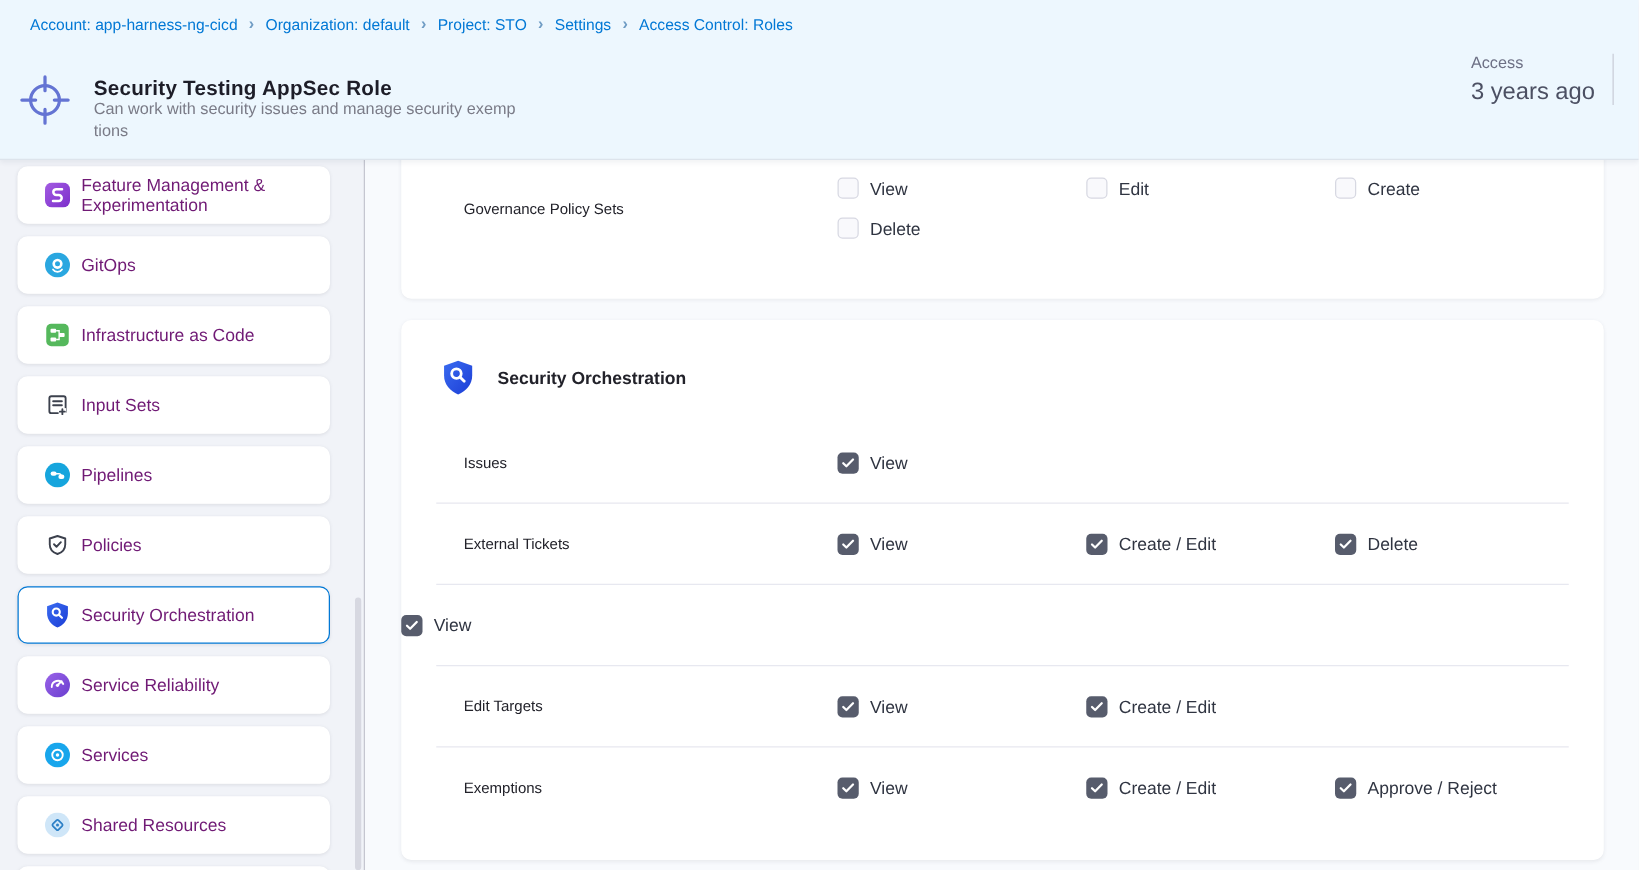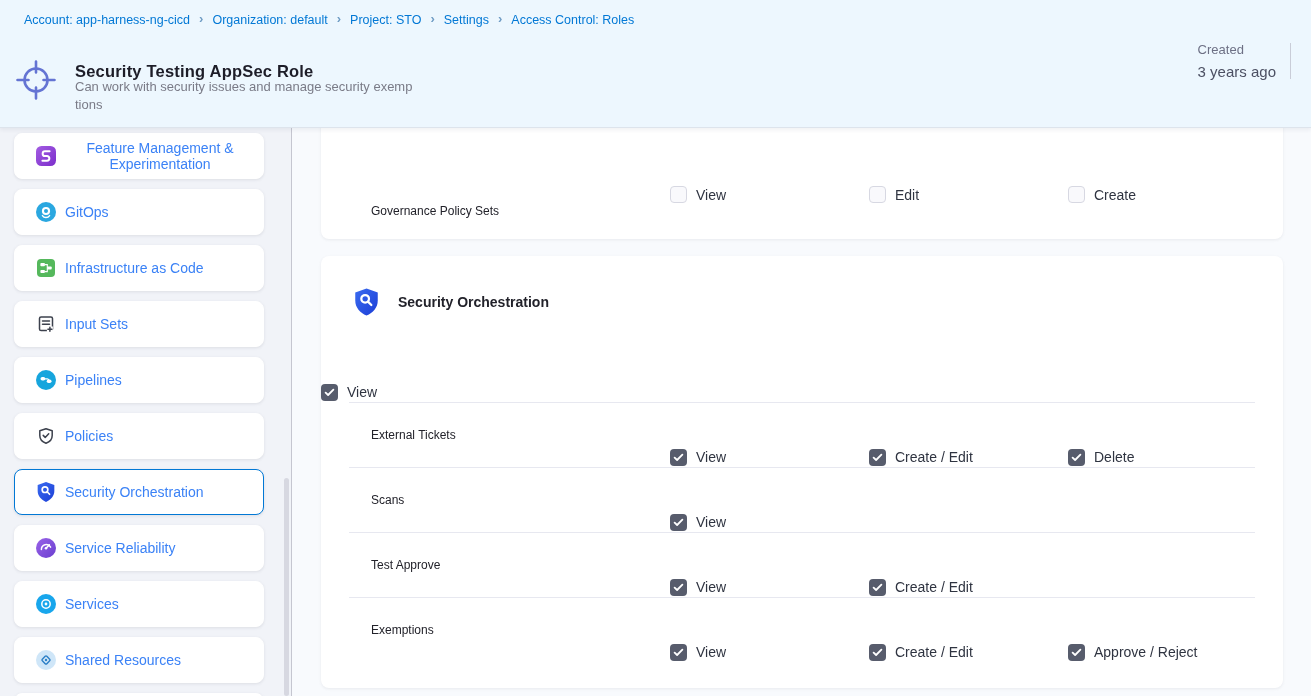--- a/index.html
+++ b/index.html
@@ -30,36 +30,36 @@
   }
   .role-desc {
     position:absolute; left:75px; top:78px;
     font-size:13px; color:#7a7b87; line-height:17.5px;
   }
 
   .meta { position:absolute; right:20px; top:42px; display:flex; align-items:stretch; }
   .meta-col { padding:0 14px; }
   .meta-divider { width:1px; background:#c9cdd8; margin:1px 0; }
   .meta-label { font-size:13px; color:#6d7085; margin-bottom:6px; }
-  .meta-value { font-size:15px; color:#4c5063; }
+  .meta-value { font-size:19px; color:#4c5063; }
 
   
   .content { position:absolute; left:0; top:128px; width:1311px; height:568px; display:flex; }
 
   
   .sidebar { width:292px; flex:none; background:#f1f3f8; border-right:1px solid #c5c6d0; position:relative; }
   .side-list { position:absolute; left:14px; top:5px; width:250px; display:flex; flex-direction:column; gap:10px; }
   .side-card {
     background:#fff; border:1px solid #ffffff; border-radius:8px; height:46px; flex:none;
     box-shadow:0 1px 3px rgba(96,97,112,.14);
     display:flex; align-items:center; gap:9px; padding:0 8px 0 21px; cursor:pointer;
   }
   .side-card.selected { border:1px solid #0278d5; }
   .side-icon { width:20px; height:20px; flex:none; display:flex; align-items:center; justify-content:center; }
-  .side-label { font-size:14px; color:#3b82f6; line-height:16.5px;text-align:center; }
+  .side-label { font-size:14px; color:#701a75; line-height:16.5px; }
   .side-scrollbar {
     position:absolute; right:2px; top:350px; width:5px; height:218px;
     background:#d7d8e1; border-radius:3px;
   }
 
   
   .main { flex:1; position:relative; background:#f8fafd; overflow:hidden; }
   .card {
     position:absolute; left:29px; width:962px; background:#fff; border-radius:8px;
     box-shadow:0 1px 3px rgba(96,97,112,.10);
@@ -69,21 +69,21 @@
 
   .card-head { height:82px; display:flex; align-items:center; gap:18px; padding:10px 0 0 32px; }
   .card-head-icon { width:27px; height:30px; display:flex; }
   .card-head-title { font-size:14px; font-weight:bold; color:#22222a; }
 
   .p-row { display:flex; align-items:center; height:64px; }
   .card-governance .p-row { height:auto; }
   .p-div { height:1px; background:#e7e8f0; margin:0 28px; }
   .p-label { width:349px; flex:none; padding-left:50px; font-size:12px; color:#22222a; }
   .p-grid { display:grid; grid-template-columns:199px 199px 199px; row-gap:15px; }
-  .perm { display:flex; align-items:center; gap:9px; height:17px;margin-top:44px; }
+  .perm { display:flex; align-items:center; gap:9px; height:17px; }
   .checkbox { width:17px; height:17px; border-radius:4px; flex:none; display:flex; align-items:center; justify-content:center; }
   .checkbox.unchecked { background:#f9f9fc; border:1px solid #d7d8e2; }
   .checkbox.checked { background:#575c6c; }
   .perm-label { font-size:14px; color:#2f3441; }
 </style>
 </head>
 <body>
 
 <header class="topbar">
   <nav class="breadcrumb">
@@ -103,21 +103,21 @@
         <path d="M23 4.5v11M23 30.5v11M4.5 23h11M30.5 23h11" stroke="#6474d3" stroke-width="2.6" stroke-linecap="round"></path>
       </svg></span>
   <div class="role-title">Security Testing AppSec Role</div>
   <div class="role-desc">
     <div>Can work with security issues and manage security exemp</div>
     <div>tions</div>
   </div>
 
   <div class="meta">
     <div class="meta-col">
-      <div class="meta-label">Created</div>
+      <div class="meta-label">Access</div>
       <div class="meta-value">3 years ago</div>
     </div>
     <div class="meta-divider"></div>
   </div>
 </header>
 
 <div class="content">
 
   <aside class="sidebar">
     <div class="side-list">
@@ -288,20 +288,21 @@
               </defs>
               <path d="M12 1l10 3.6v7c0 6.2-4.2 11-10 13.4C6.2 22.6 2 17.8 2 11.6v-7z" fill="url(#gsh2)"></path>
               <circle cx="10.8" cy="10.2" r="3.4" stroke="#fff" stroke-width="2" fill="none"></circle>
               <path d="M13.3 12.7l3 3" stroke="#fff" stroke-width="2" stroke-linecap="round"></path>
             </svg>
           </span>
         <span class="card-head-title">Security Orchestration</span>
       </div>
       <div class="rows">
           <div class="p-row">
+            <div class="p-label">Issues</div>
             <div class="p-grid">
               <label class="perm">
                 <span class="checkbox checked">
                   <svg width="11" height="9" viewBox="0 0 11 9" fill="none">
                     <path d="M1.6 4.6L4.1 7l5.3-5.4" stroke="#fff" stroke-width="1.8" stroke-linecap="round" stroke-linejoin="round"></path>
                   </svg>
                 </span>
                 <span class="perm-label">View</span>
               </label>
             </div>
@@ -331,35 +332,34 @@
                   <svg width="11" height="9" viewBox="0 0 11 9" fill="none">
                     <path d="M1.6 4.6L4.1 7l5.3-5.4" stroke="#fff" stroke-width="1.8" stroke-linecap="round" stroke-linejoin="round"></path>
                   </svg>
                 </span>
                 <span class="perm-label">Delete</span>
               </label>
             </div>
           </div>
           <div class="p-div"></div>
           <div class="p-row">
-            <div class="p-label">Scans</div>
             <div class="p-grid">
               <label class="perm">
                 <span class="checkbox checked">
                   <svg width="11" height="9" viewBox="0 0 11 9" fill="none">
                     <path d="M1.6 4.6L4.1 7l5.3-5.4" stroke="#fff" stroke-width="1.8" stroke-linecap="round" stroke-linejoin="round"></path>
                   </svg>
                 </span>
                 <span class="perm-label">View</span>
               </label>
             </div>
           </div>
           <div class="p-div"></div>
           <div class="p-row">
-            <div class="p-label">Test Approve</div>
+            <div class="p-label">Edit Targets</div>
             <div class="p-grid">
               <label class="perm">
                 <span class="checkbox checked">
                   <svg width="11" height="9" viewBox="0 0 11 9" fill="none">
                     <path d="M1.6 4.6L4.1 7l5.3-5.4" stroke="#fff" stroke-width="1.8" stroke-linecap="round" stroke-linejoin="round"></path>
                   </svg>
                 </span>
                 <span class="perm-label">View</span>
               </label>
               <label class="perm">

